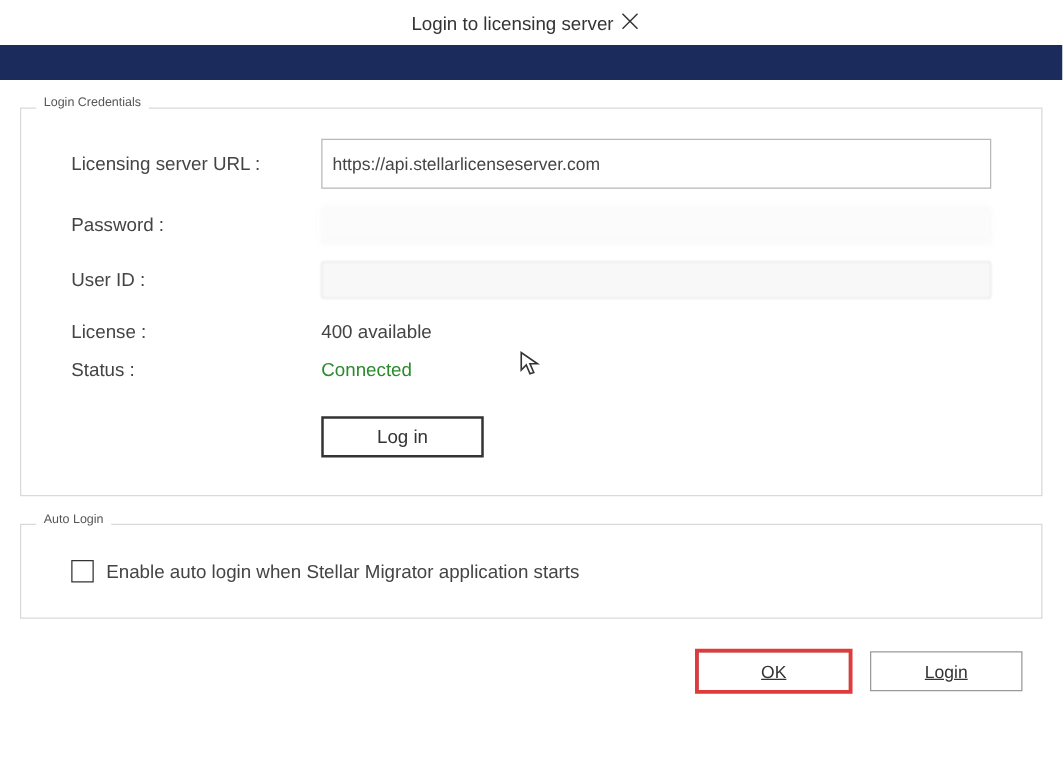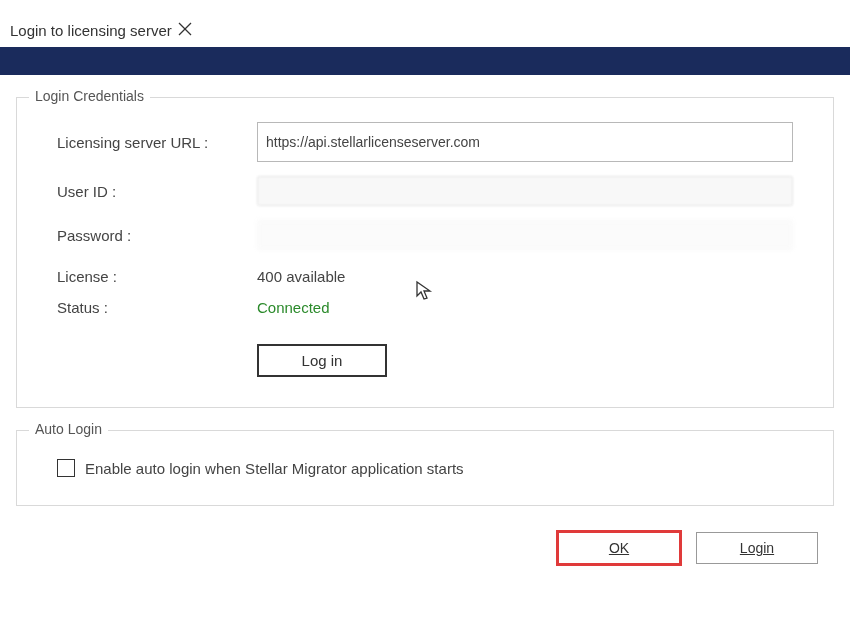--- a/index.html
+++ b/index.html
@@ -11,23 +11,23 @@
       font-family: "Segoe UI", Tahoma, sans-serif;
       font-size: 14px;
       color: #333;
       background: #fff;
       width: 850px;
       height: 626px;
       overflow: hidden;
     }
     .titlebar {
       display: flex;
-      justify-content: flex-start;
+      justify-content: center;
       align-items: center;
-      padding: 20px 14px 6px 10px;
+      padding: 8px 14px 6px 10px;
       background: #fff;
     }
     .titlebar-title {
       font-size: 15px;
       color: #333;
     }
     .close-btn {
       font-size: 16px;
       line-height: 1;
       cursor: pointer;
@@ -54,21 +54,21 @@
       position: relative;
       margin-bottom: 22px;
     }
     .groupbox-title {
       position: absolute;
       top: -10px;
       left: 12px;
       background: #fff;
       padding: 0 6px;
       color: #555;
-      font-size: 14px;
+      font-size: 10px;
     }
     .row {
       display: flex;
       align-items: center;
       margin-bottom: 14px;
     }
     .row-label {
       width: 200px;
       color: #444;
       font-size: 15px;
@@ -194,27 +194,27 @@
 
   <div class="groupbox">
     <div class="groupbox-title">Login Credentials</div>
 
     <div class="row">
       <div class="row-label">Licensing server URL :</div>
       <input type="text" class="text-input" value="https://api.stellarlicenseserver.com" style="">
     </div>
 
     <div class="row">
+      <div class="row-label">Password :</div>
+      <div class="blurred-pass"></div>
+    </div>
+
+    <div class="row">
       <div class="row-label">User ID :</div>
       <div class="blurred-field"></div>
-    </div>
-
-    <div class="row">
-      <div class="row-label">Password :</div>
-      <div class="blurred-pass"></div>
     </div>
 
     <div class="row" style="margin-top:18px;">
       <div class="row-label">License :</div>
       <div class="value-text">400 available</div>
     </div>
 
     <div class="row">
       <div class="row-label">Status :</div>
       <div class="status-connected">Connected</div>

